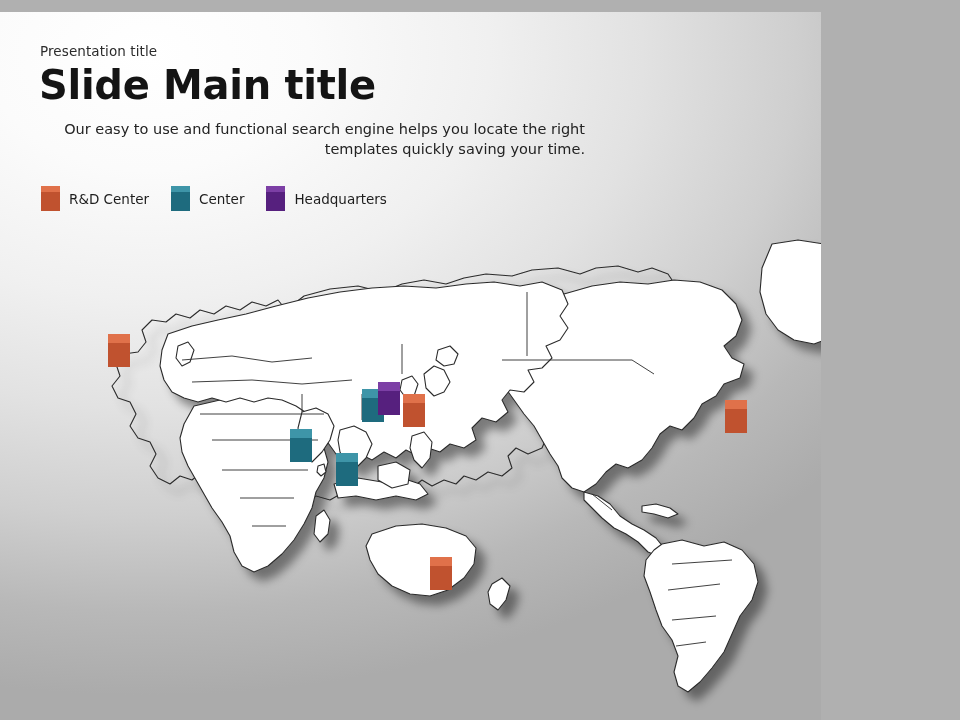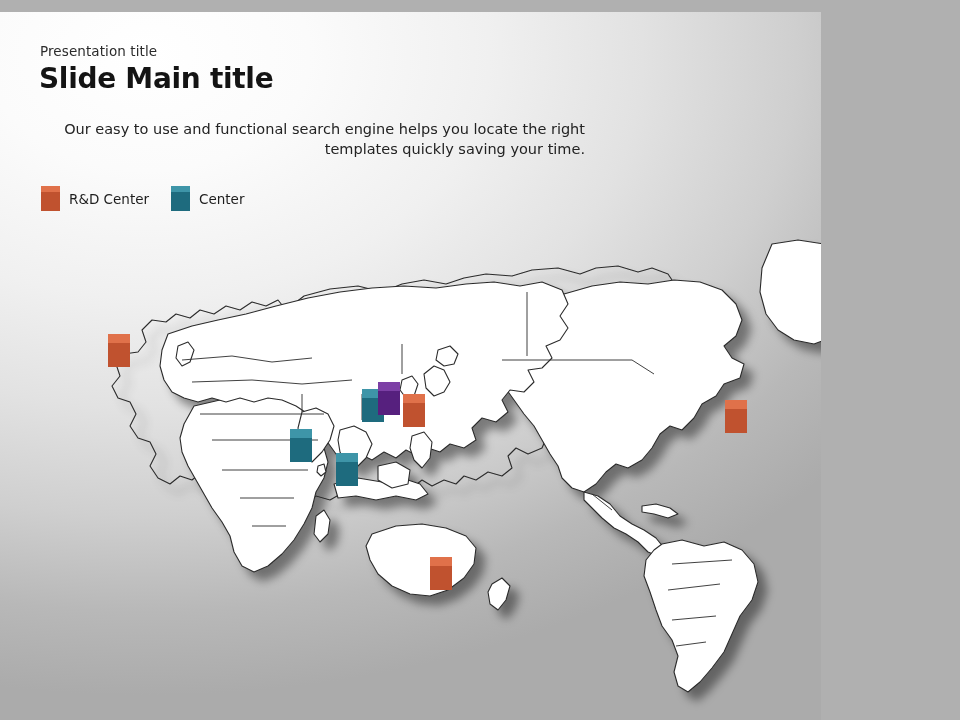--- a/index.html
+++ b/index.html
@@ -40,21 +40,21 @@
     top: 31px;
     font-size: 13.5px;
     color: #2b2b2b;
     letter-spacing: 0.1px;
     white-space: nowrap;
   }
   .main-title {
     position: absolute;
     left: 39px;
     top: 50px;
-    font-size: 28px;
+    font-size: 40px;
     font-weight: bold;
     color: #141414;
     letter-spacing: -0.3px;
     white-space: nowrap;
     text-align: center;
   }
   .subtitle {
     position: absolute;
     left: 40px;
     top: 107px;
@@ -164,20 +164,27 @@
     </div>
 
     <div class="legend-item">
       <span class="legend-swatch">
         <span class="cap" id="lg1c" style="background: rgb(62, 149, 168);"></span>
         <span class="body" id="lg1b" style="background: rgb(30, 107, 126);"></span>
       </span>
       <span class="legend-label">Center</span>
     </div>
 
+    <div class="legend-item">
+      <span class="legend-swatch">
+        <span class="cap" id="lg2c" style="background: rgb(124, 63, 165);"></span>
+        <span class="body" id="lg2b" style="background: rgb(86, 32, 126);"></span>
+      </span>
+      <span class="legend-label">Headquarters</span>
+    </div>
 
   </div>
 
   <div class="logo">
     <svg width="130" height="112" viewBox="0 0 130 112">
 
       <polygon id="lgo-osh" points="6,66 14,74 62,74 54,66" fill="#7e1d0d"></polygon>
       <rect id="lgo-of" x="6" y="18" width="48" height="48" fill="#f04a23"></rect>
 
       <polygon id="lgo-s1sh" points="90,6 96,12 96,40 90,34" fill="#1c5470"></polygon>

